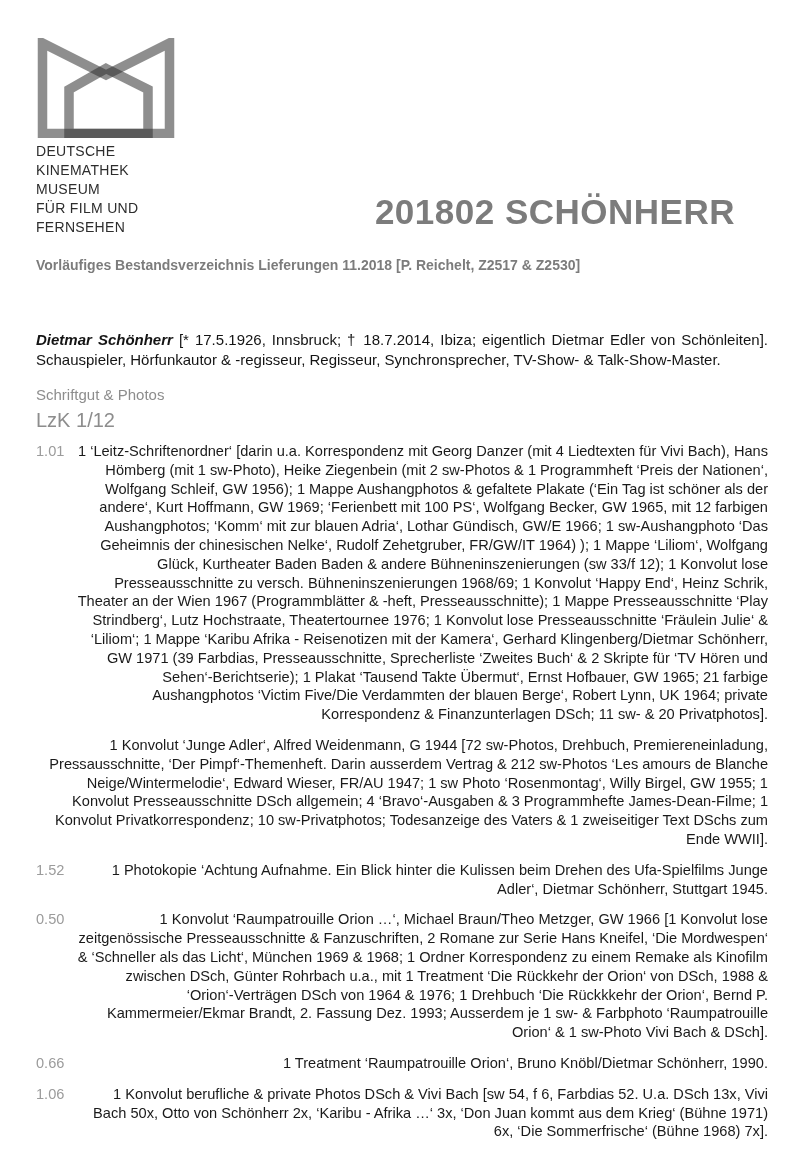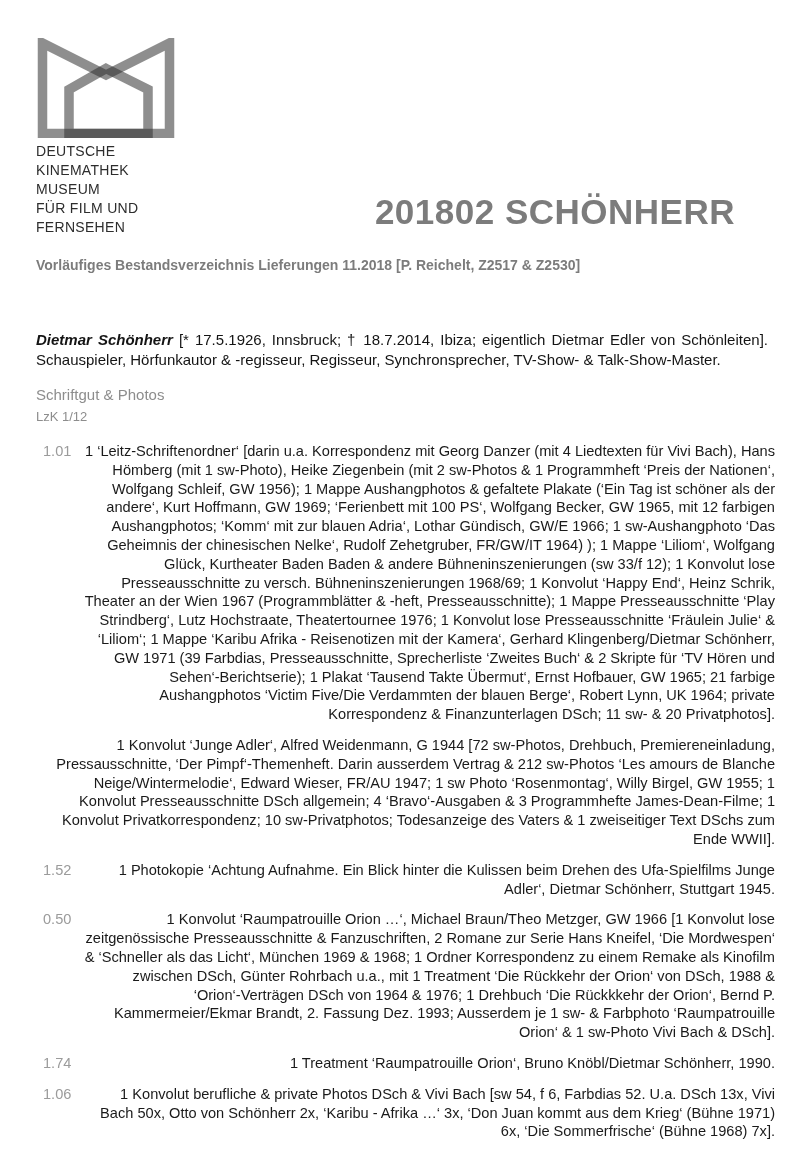--- a/index.html
+++ b/index.html
@@ -36,24 +36,24 @@
     font-size: 15px; line-height: 20px; color: #141414;
     text-align: justify;
   }
   .intro .intro-name { font-weight: 700; font-style: italic; }
   .section-label {
     position: absolute; left: 36px; top: 374px;
     font-size: 15px; color: #8d8d8d; margin-top: 12px;
   }
   .lzk-label {
     position: absolute; left: 36px; top: 409px;
-    font-size: 13px; color: #8d8d8d;
+    font-size: 20px; color: #8d8d8d;
   }
   .entries {
-    position: absolute; left: 36px; top: 442px; width: 732px; margin-left: 7px;
+    position: absolute; left: 36px; top: 442px; width: 732px;
   }
   .entry {
     display: flex;
     margin-bottom: 12px;
     font-size: 14.6px; line-height: 18.8px;
     color: #1a1a1a;
   }
   .entry-num {
     flex: 0 0 40px; width: 40px;
     color: #9b9b9b;
@@ -98,21 +98,21 @@
       </div>
       <div class="entry">
         <div class="entry-num">1.52</div>
         <div class="entry-text">1 Photokopie ‘Achtung Aufnahme. Ein Blick hinter die Kulissen beim Drehen des Ufa-Spielfilms Junge Adler‘, Dietmar Schönherr, Stuttgart 1945.</div>
       </div>
       <div class="entry">
         <div class="entry-num">0.50</div>
         <div class="entry-text">1 Konvolut ‘Raumpatrouille Orion …‘, Michael Braun/Theo Metzger, GW 1966 [1 Konvolut lose zeitgenössische Presseausschnitte &amp; Fanzuschriften, 2 Romane zur Serie Hans Kneifel, ‘Die Mordwespen‘ &amp; ‘Schneller als das Licht‘, München 1969 &amp; 1968; 1 Ordner Korrespondenz zu einem Remake als Kinofilm zwischen DSch, Günter Rohrbach u.a., mit 1 Treatment ‘Die Rückkehr der Orion‘ von DSch, 1988 &amp; ‘Orion‘-Verträgen DSch von 1964 &amp; 1976; 1 Drehbuch ‘Die Rückkkehr der Orion‘, Bernd P. Kammermeier/Ekmar Brandt, 2. Fassung Dez. 1993; Ausserdem je 1 sw- &amp; Farbphoto ‘Raumpatrouille Orion‘ &amp; 1 sw-Photo Vivi Bach &amp; DSch].</div>
       </div>
       <div class="entry">
-        <div class="entry-num">1.74</div>
+        <div class="entry-num">0.66</div>
         <div class="entry-text">1 Treatment ‘Raumpatrouille Orion‘, Bruno Knöbl/Dietmar Schönherr, 1990.</div>
       </div>
       <div class="entry">
         <div class="entry-num">1.06</div>
         <div class="entry-text">1 Konvolut berufliche &amp; private Photos DSch &amp; Vivi Bach [sw 54, f 6, Farbdias 52. U.a. DSch 13x, Vivi Bach 50x, Otto von Schönherr 2x, ‘Karibu - Afrika …‘ 3x, ‘Don Juan kommt aus dem Krieg‘ (Bühne 1971) 6x, ‘Die Sommerfrische‘ (Bühne 1968) 7x].</div>
       </div>
     </div>
 
 </div>
 

